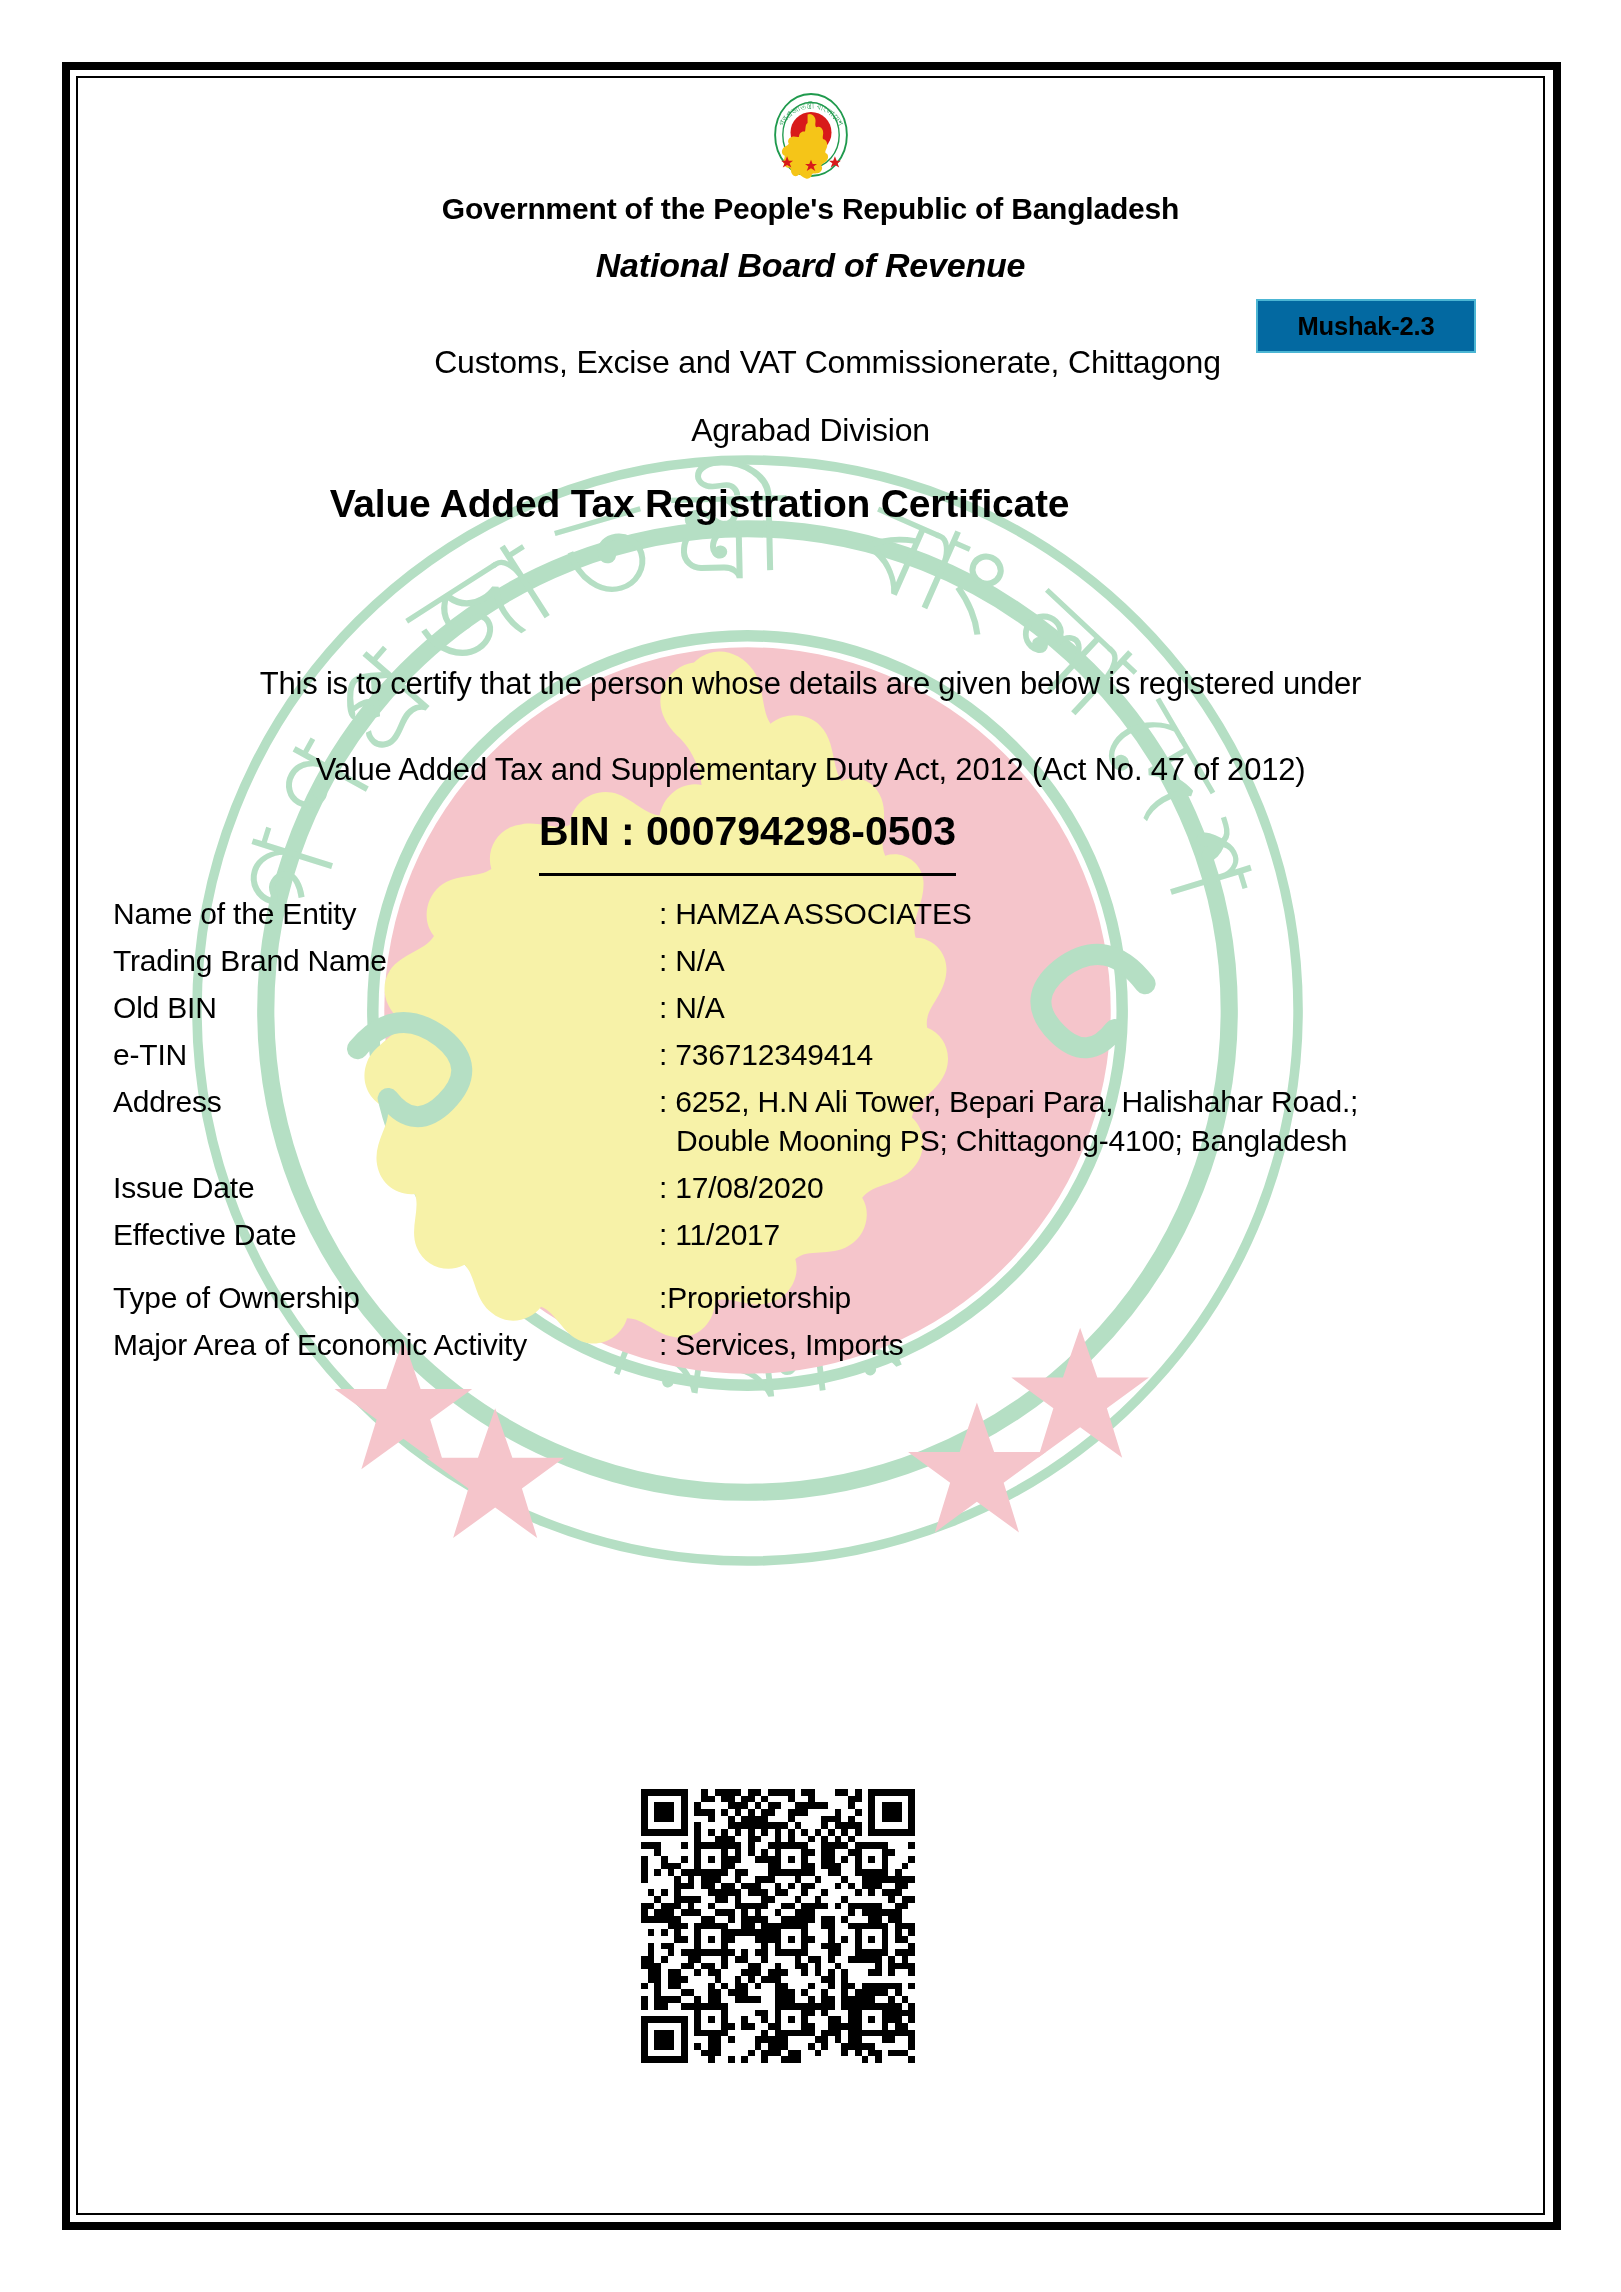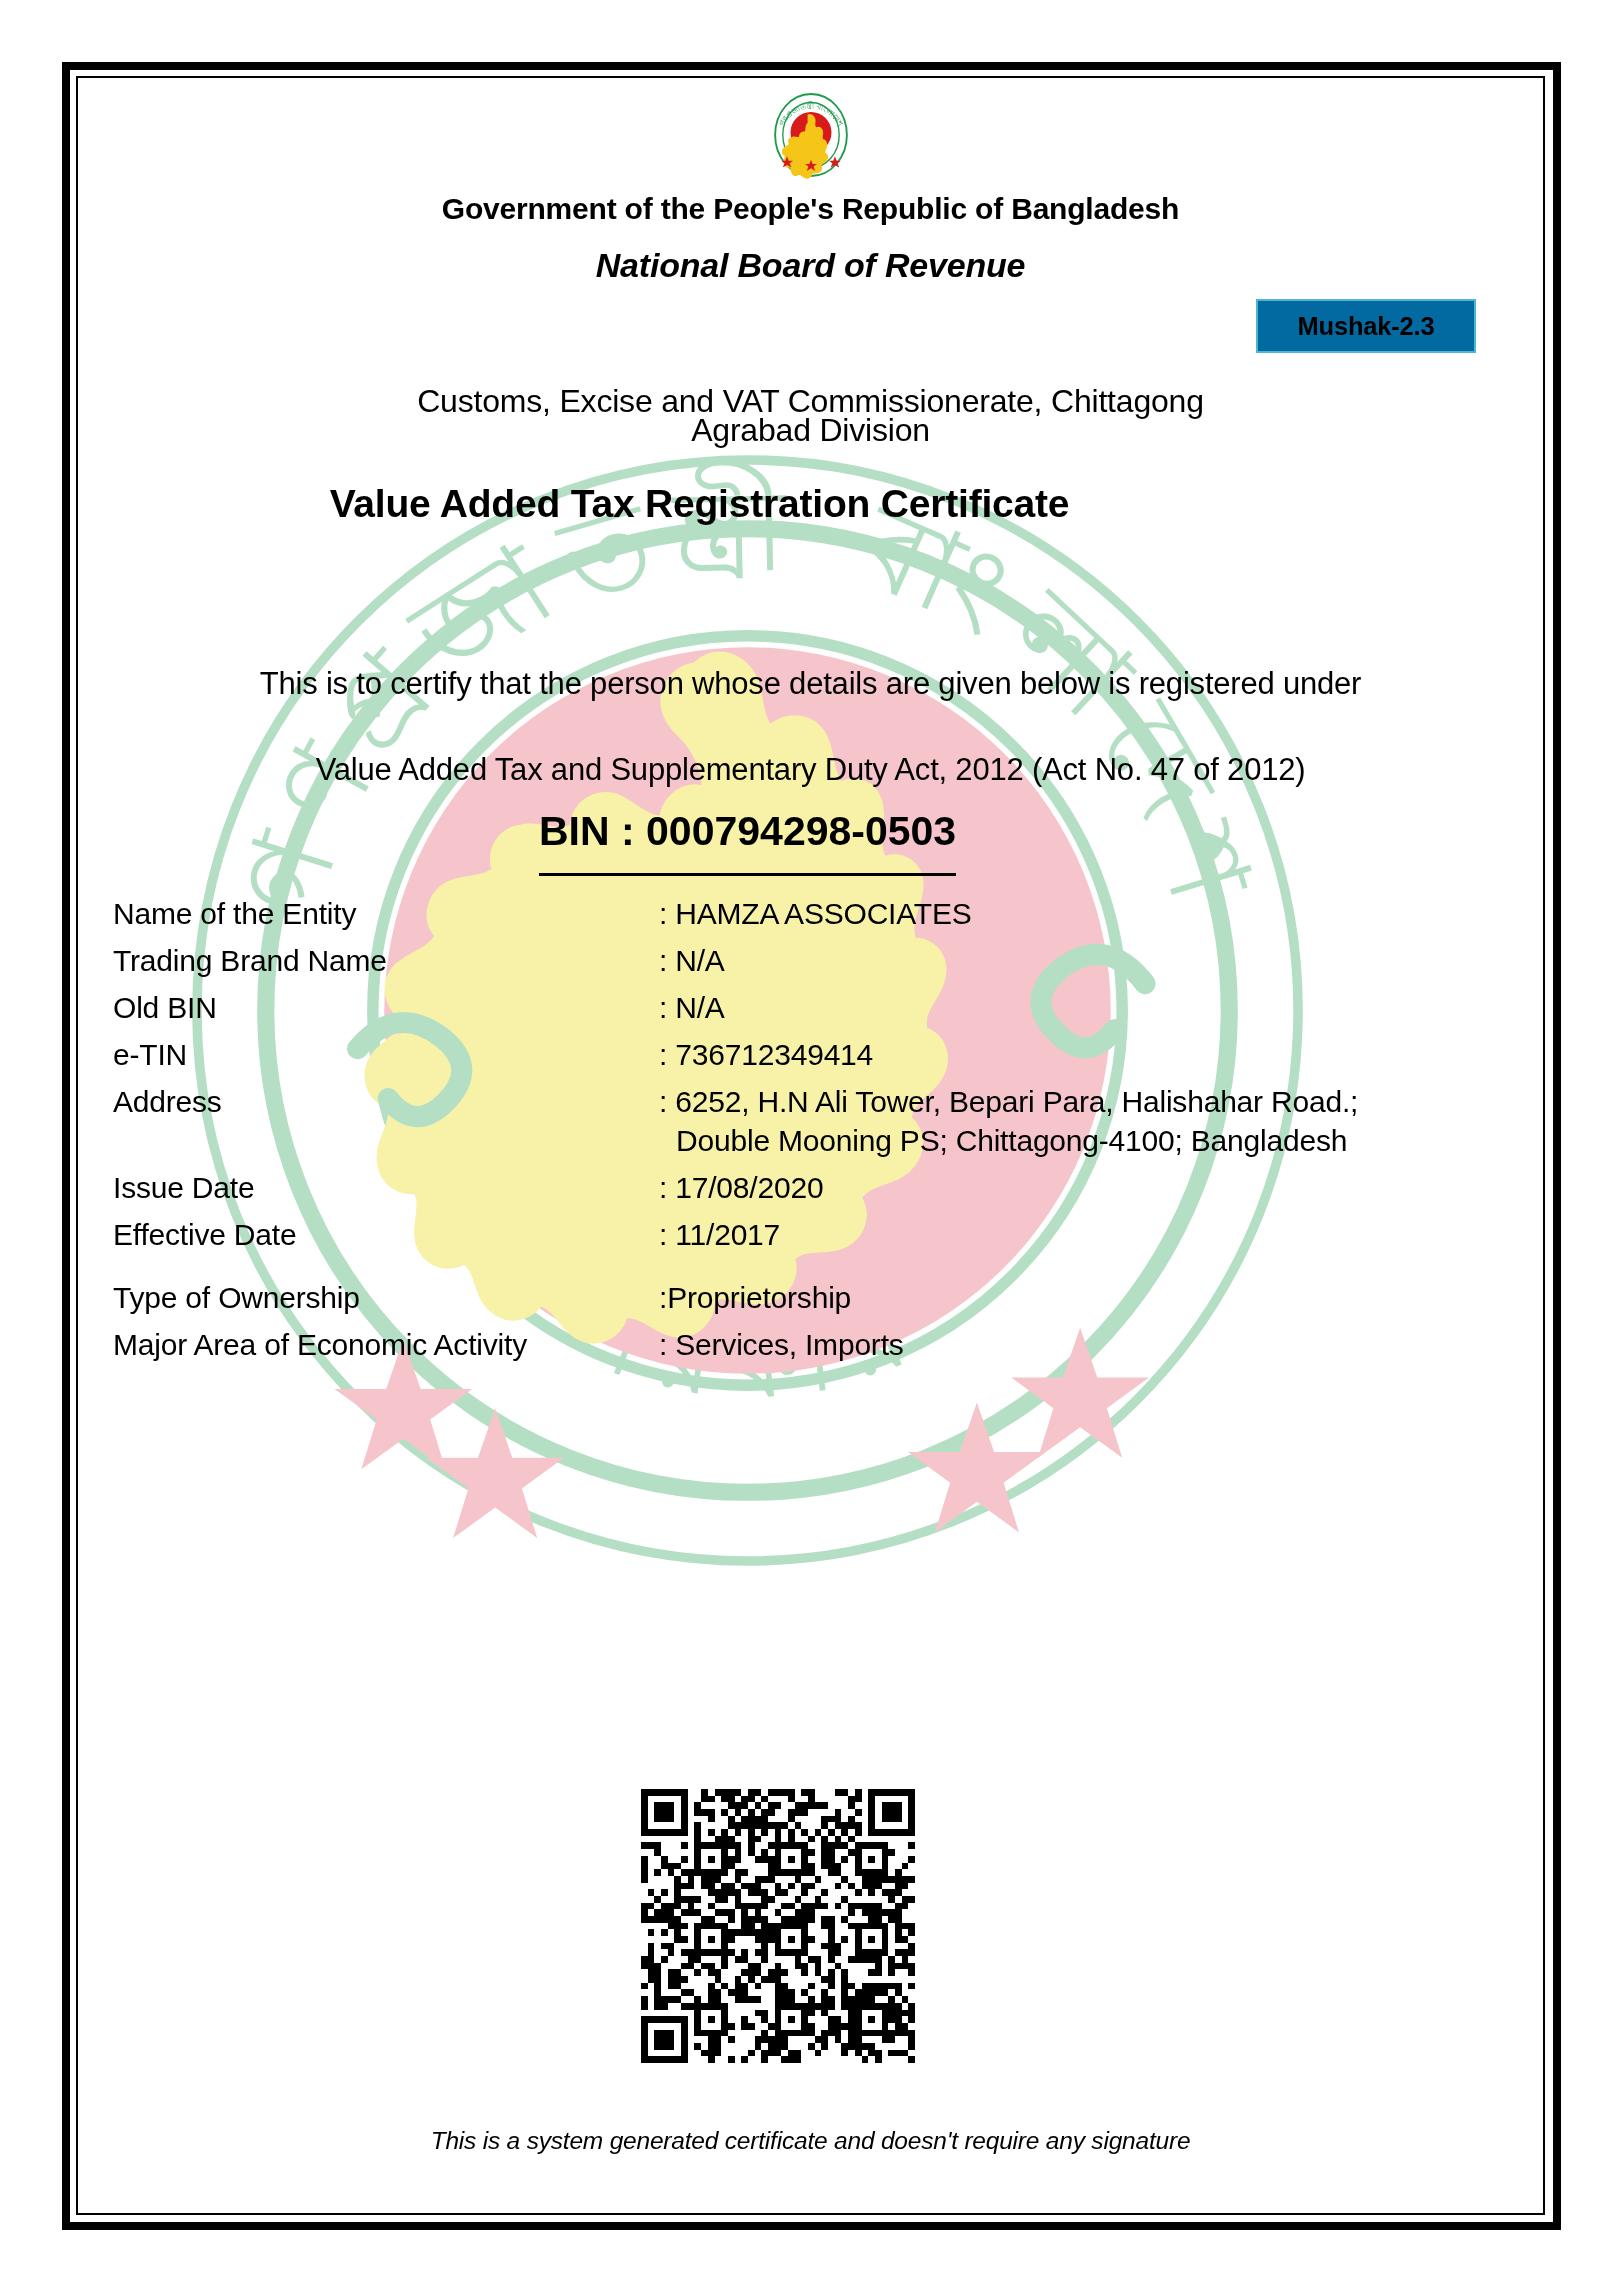--- a/index.html
+++ b/index.html
@@ -89,21 +89,21 @@
 
   .sub-line {
     position: absolute;
     left: 76px;
     width: 1469px;
     text-align: center;
     font-size: 32px;
     font-weight: normal;
     letter-spacing: -0.2px;
   }
-  #comm-line  { top: 383px; }
+  #comm-line  { top: 344px; padding-left: 17px; }
   #div-line   { top: 412px; }
 
   #cert-title {
     position: absolute;
     left: 76px;
     top: 482px;
     width: 1247px;
     text-align: center;
     font-size: 39px;
     font-weight: bold;
@@ -410,17 +410,16 @@
 
     <div id="qr">
       <svg viewBox="0 0 41 41" xmlns="http://www.w3.org/2000/svg" shape-rendering="crispEdges">
         <rect width="41" height="41" fill="#ffffff"></rect>
         <g fill="#000000" id="qr-modules">
             <path d="M0 0h1v1h-1zM1 0h1v1h-1zM2 0h1v1h-1zM3 0h1v1h-1zM4 0h1v1h-1zM5 0h1v1h-1zM6 0h1v1h-1zM9 0h1v1h-1zM11 0h1v1h-1zM12 0h1v1h-1zM13 0h1v1h-1zM14 0h1v1h-1zM16 0h1v1h-1zM17 0h1v1h-1zM19 0h1v1h-1zM20 0h1v1h-1zM21 0h1v1h-1zM22 0h1v1h-1zM24 0h1v1h-1zM25 0h1v1h-1zM29 0h1v1h-1zM30 0h1v1h-1zM32 0h1v1h-1zM34 0h1v1h-1zM35 0h1v1h-1zM36 0h1v1h-1zM37 0h1v1h-1zM38 0h1v1h-1zM39 0h1v1h-1zM40 0h1v1h-1zM0 1h1v1h-1zM6 1h1v1h-1zM9 1h1v1h-1zM10 1h1v1h-1zM12 1h1v1h-1zM13 1h1v1h-1zM15 1h1v1h-1zM16 1h1v1h-1zM18 1h1v1h-1zM22 1h1v1h-1zM25 1h1v1h-1zM31 1h1v1h-1zM32 1h1v1h-1zM34 1h1v1h-1zM40 1h1v1h-1zM0 2h1v1h-1zM2 2h1v1h-1zM3 2h1v1h-1zM4 2h1v1h-1zM6 2h1v1h-1zM8 2h1v1h-1zM13 2h1v1h-1zM14 2h1v1h-1zM15 2h1v1h-1zM17 2h1v1h-1zM19 2h1v1h-1zM20 2h1v1h-1zM23 2h1v1h-1zM24 2h1v1h-1zM25 2h1v1h-1zM26 2h1v1h-1zM27 2h1v1h-1zM31 2h1v1h-1zM34 2h1v1h-1zM36 2h1v1h-1zM37 2h1v1h-1zM38 2h1v1h-1zM40 2h1v1h-1zM0 3h1v1h-1zM2 3h1v1h-1zM3 3h1v1h-1zM4 3h1v1h-1zM6 3h1v1h-1zM8 3h1v1h-1zM9 3h1v1h-1zM10 3h1v1h-1zM12 3h1v1h-1zM14 3h1v1h-1zM16 3h1v1h-1zM18 3h1v1h-1zM19 3h1v1h-1zM22 3h1v1h-1zM23 3h1v1h-1zM24 3h1v1h-1zM29 3h1v1h-1zM32 3h1v1h-1zM34 3h1v1h-1zM36 3h1v1h-1zM37 3h1v1h-1zM38 3h1v1h-1zM40 3h1v1h-1zM0 4h1v1h-1zM2 4h1v1h-1zM3 4h1v1h-1zM4 4h1v1h-1zM6 4h1v1h-1zM10 4h1v1h-1zM13 4h1v1h-1zM15 4h1v1h-1zM16 4h1v1h-1zM17 4h1v1h-1zM18 4h1v1h-1zM22 4h1v1h-1zM27 4h1v1h-1zM28 4h1v1h-1zM29 4h1v1h-1zM31 4h1v1h-1zM34 4h1v1h-1zM36 4h1v1h-1zM37 4h1v1h-1zM38 4h1v1h-1zM40 4h1v1h-1zM0 5h1v1h-1zM6 5h1v1h-1zM8 5h1v1h-1zM13 5h1v1h-1zM14 5h1v1h-1zM15 5h1v1h-1zM16 5h1v1h-1zM17 5h1v1h-1zM18 5h1v1h-1zM19 5h1v1h-1zM20 5h1v1h-1zM21 5h1v1h-1zM23 5h1v1h-1zM27 5h1v1h-1zM29 5h1v1h-1zM30 5h1v1h-1zM31 5h1v1h-1zM32 5h1v1h-1zM34 5h1v1h-1zM40 5h1v1h-1zM0 6h1v1h-1zM1 6h1v1h-1zM2 6h1v1h-1zM3 6h1v1h-1zM4 6h1v1h-1zM5 6h1v1h-1zM6 6h1v1h-1zM8 6h1v1h-1zM10 6h1v1h-1zM12 6h1v1h-1zM14 6h1v1h-1zM16 6h1v1h-1zM18 6h1v1h-1zM20 6h1v1h-1zM22 6h1v1h-1zM24 6h1v1h-1zM26 6h1v1h-1zM28 6h1v1h-1zM30 6h1v1h-1zM32 6h1v1h-1zM34 6h1v1h-1zM35 6h1v1h-1zM36 6h1v1h-1zM37 6h1v1h-1zM38 6h1v1h-1zM39 6h1v1h-1zM40 6h1v1h-1zM8 7h1v1h-1zM11 7h1v1h-1zM12 7h1v1h-1zM13 7h1v1h-1zM16 7h1v1h-1zM17 7h1v1h-1zM20 7h1v1h-1zM22 7h1v1h-1zM25 7h1v1h-1zM27 7h1v1h-1zM29 7h1v1h-1zM31 7h1v1h-1zM0 8h1v1h-1zM1 8h1v1h-1zM2 8h1v1h-1zM6 8h1v1h-1zM8 8h1v1h-1zM9 8h1v1h-1zM10 8h1v1h-1zM11 8h1v1h-1zM12 8h1v1h-1zM13 8h1v1h-1zM14 8h1v1h-1zM16 8h1v1h-1zM19 8h1v1h-1zM20 8h1v1h-1zM21 8h1v1h-1zM22 8h1v1h-1zM23 8h1v1h-1zM24 8h1v1h-1zM27 8h1v1h-1zM28 8h1v1h-1zM29 8h1v1h-1zM30 8h1v1h-1zM32 8h1v1h-1zM33 8h1v1h-1zM34 8h1v1h-1zM35 8h1v1h-1zM36 8h1v1h-1zM40 8h1v1h-1zM2 9h1v1h-1zM8 9h1v1h-1zM12 9h1v1h-1zM14 9h1v1h-1zM16 9h1v1h-1zM18 9h1v1h-1zM20 9h1v1h-1zM24 9h1v1h-1zM25 9h1v1h-1zM27 9h1v1h-1zM28 9h1v1h-1zM31 9h1v1h-1zM32 9h1v1h-1zM36 9h1v1h-1zM37 9h1v1h-1zM0 10h1v1h-1zM3 10h1v1h-1zM6 10h1v1h-1zM8 10h1v1h-1zM10 10h1v1h-1zM12 10h1v1h-1zM13 10h1v1h-1zM14 10h1v1h-1zM17 10h1v1h-1zM18 10h1v1h-1zM19 10h1v1h-1zM20 10h1v1h-1zM22 10h1v1h-1zM24 10h1v1h-1zM27 10h1v1h-1zM28 10h1v1h-1zM30 10h1v1h-1zM32 10h1v1h-1zM34 10h1v1h-1zM36 10h1v1h-1zM40 10h1v1h-1zM0 11h1v1h-1zM3 11h1v1h-1zM4 11h1v1h-1zM5 11h1v1h-1zM8 11h1v1h-1zM12 11h1v1h-1zM13 11h1v1h-1zM19 11h1v1h-1zM20 11h1v1h-1zM24 11h1v1h-1zM25 11h1v1h-1zM27 11h1v1h-1zM28 11h1v1h-1zM29 11h1v1h-1zM32 11h1v1h-1zM36 11h1v1h-1zM39 11h1v1h-1zM0 12h1v1h-1zM2 12h1v1h-1zM4 12h1v1h-1zM6 12h1v1h-1zM7 12h1v1h-1zM8 12h1v1h-1zM9 12h1v1h-1zM10 12h1v1h-1zM11 12h1v1h-1zM12 12h1v1h-1zM14 12h1v1h-1zM15 12h1v1h-1zM19 12h1v1h-1zM20 12h1v1h-1zM21 12h1v1h-1zM22 12h1v1h-1zM23 12h1v1h-1zM24 12h1v1h-1zM25 12h1v1h-1zM28 12h1v1h-1zM29 12h1v1h-1zM32 12h1v1h-1zM33 12h1v1h-1zM34 12h1v1h-1zM35 12h1v1h-1zM36 12h1v1h-1zM38 12h1v1h-1zM0 13h1v1h-1zM5 13h1v1h-1zM7 13h1v1h-1zM9 13h1v1h-1zM10 13h1v1h-1zM11 13h1v1h-1zM14 13h1v1h-1zM17 13h1v1h-1zM18 13h1v1h-1zM19 13h1v1h-1zM23 13h1v1h-1zM26 13h1v1h-1zM30 13h1v1h-1zM33 13h1v1h-1zM34 13h1v1h-1zM35 13h1v1h-1zM36 13h1v1h-1zM37 13h1v1h-1zM38 13h1v1h-1zM39 13h1v1h-1zM40 13h1v1h-1zM5 14h1v1h-1zM6 14h1v1h-1zM7 14h1v1h-1zM9 14h1v1h-1zM10 14h1v1h-1zM12 14h1v1h-1zM13 14h1v1h-1zM15 14h1v1h-1zM16 14h1v1h-1zM17 14h1v1h-1zM20 14h1v1h-1zM22 14h1v1h-1zM24 14h1v1h-1zM25 14h1v1h-1zM29 14h1v1h-1zM31 14h1v1h-1zM33 14h1v1h-1zM34 14h1v1h-1zM35 14h1v1h-1zM38 14h1v1h-1zM39 14h1v1h-1zM1 15h1v1h-1zM3 15h1v1h-1zM5 15h1v1h-1zM10 15h1v1h-1zM11 15h1v1h-1zM12 15h1v1h-1zM13 15h1v1h-1zM14 15h1v1h-1zM16 15h1v1h-1zM17 15h1v1h-1zM18 15h1v1h-1zM20 15h1v1h-1zM21 15h1v1h-1zM24 15h1v1h-1zM27 15h1v1h-1zM32 15h1v1h-1zM34 15h1v1h-1zM36 15h1v1h-1zM37 15h1v1h-1zM38 15h1v1h-1zM2 16h1v1h-1zM5 16h1v1h-1zM6 16h1v1h-1zM7 16h1v1h-1zM8 16h1v1h-1zM11 16h1v1h-1zM12 16h1v1h-1zM14 16h1v1h-1zM18 16h1v1h-1zM19 16h1v1h-1zM23 16h1v1h-1zM26 16h1v1h-1zM30 16h1v1h-1zM37 16h1v1h-1zM39 16h1v1h-1zM40 16h1v1h-1zM0 17h1v1h-1zM1 17h1v1h-1zM3 17h1v1h-1zM4 17h1v1h-1zM5 17h1v1h-1zM7 17h1v1h-1zM10 17h1v1h-1zM14 17h1v1h-1zM15 17h1v1h-1zM16 17h1v1h-1zM17 17h1v1h-1zM18 17h1v1h-1zM21 17h1v1h-1zM22 17h1v1h-1zM24 17h1v1h-1zM25 17h1v1h-1zM26 17h1v1h-1zM27 17h1v1h-1zM29 17h1v1h-1zM31 17h1v1h-1zM32 17h1v1h-1zM33 17h1v1h-1zM34 17h1v1h-1zM35 17h1v1h-1zM38 17h1v1h-1zM39 17h1v1h-1zM0 18h1v1h-1zM2 18h1v1h-1zM3 18h1v1h-1zM4 18h1v1h-1zM6 18h1v1h-1zM7 18h1v1h-1zM8 18h1v1h-1zM11 18h1v1h-1zM12 18h1v1h-1zM13 18h1v1h-1zM15 18h1v1h-1zM17 18h1v1h-1zM20 18h1v1h-1zM23 18h1v1h-1zM24 18h1v1h-1zM25 18h1v1h-1zM31 18h1v1h-1zM33 18h1v1h-1zM34 18h1v1h-1zM35 18h1v1h-1zM36 18h1v1h-1zM37 18h1v1h-1zM38 18h1v1h-1zM0 19h1v1h-1zM1 19h1v1h-1zM2 19h1v1h-1zM3 19h1v1h-1zM4 19h1v1h-1zM5 19h1v1h-1zM9 19h1v1h-1zM10 19h1v1h-1zM13 19h1v1h-1zM15 19h1v1h-1zM16 19h1v1h-1zM17 19h1v1h-1zM18 19h1v1h-1zM21 19h1v1h-1zM22 19h1v1h-1zM23 19h1v1h-1zM24 19h1v1h-1zM25 19h1v1h-1zM27 19h1v1h-1zM28 19h1v1h-1zM30 19h1v1h-1zM34 19h1v1h-1zM35 19h1v1h-1zM37 19h1v1h-1zM38 19h1v1h-1zM4 20h1v1h-1zM5 20h1v1h-1zM6 20h1v1h-1zM8 20h1v1h-1zM9 20h1v1h-1zM10 20h1v1h-1zM11 20h1v1h-1zM12 20h1v1h-1zM15 20h1v1h-1zM16 20h1v1h-1zM18 20h1v1h-1zM19 20h1v1h-1zM20 20h1v1h-1zM21 20h1v1h-1zM22 20h1v1h-1zM23 20h1v1h-1zM24 20h1v1h-1zM27 20h1v1h-1zM28 20h1v1h-1zM31 20h1v1h-1zM32 20h1v1h-1zM33 20h1v1h-1zM34 20h1v1h-1zM35 20h1v1h-1zM36 20h1v1h-1zM38 20h1v1h-1zM39 20h1v1h-1zM40 20h1v1h-1zM1 21h1v1h-1zM3 21h1v1h-1zM5 21h1v1h-1zM8 21h1v1h-1zM12 21h1v1h-1zM13 21h1v1h-1zM14 21h1v1h-1zM15 21h1v1h-1zM16 21h1v1h-1zM17 21h1v1h-1zM18 21h1v1h-1zM19 21h1v1h-1zM20 21h1v1h-1zM24 21h1v1h-1zM28 21h1v1h-1zM32 21h1v1h-1zM36 21h1v1h-1zM38 21h1v1h-1zM40 21h1v1h-1zM5 22h1v1h-1zM6 22h1v1h-1zM8 22h1v1h-1zM10 22h1v1h-1zM12 22h1v1h-1zM13 22h1v1h-1zM17 22h1v1h-1zM18 22h1v1h-1zM19 22h1v1h-1zM20 22h1v1h-1zM22 22h1v1h-1zM24 22h1v1h-1zM25 22h1v1h-1zM28 22h1v1h-1zM30 22h1v1h-1zM32 22h1v1h-1zM34 22h1v1h-1zM36 22h1v1h-1zM38 22h1v1h-1zM39 22h1v1h-1zM1 23h1v1h-1zM3 23h1v1h-1zM4 23h1v1h-1zM8 23h1v1h-1zM12 23h1v1h-1zM18 23h1v1h-1zM20 23h1v1h-1zM24 23h1v1h-1zM27 23h1v1h-1zM28 23h1v1h-1zM29 23h1v1h-1zM32 23h1v1h-1zM36 23h1v1h-1zM40 23h1v1h-1zM1 24h1v1h-1zM4 24h1v1h-1zM6 24h1v1h-1zM7 24h1v1h-1zM8 24h1v1h-1zM9 24h1v1h-1zM10 24h1v1h-1zM11 24h1v1h-1zM12 24h1v1h-1zM13 24h1v1h-1zM15 24h1v1h-1zM17 24h1v1h-1zM18 24h1v1h-1zM20 24h1v1h-1zM21 24h1v1h-1zM22 24h1v1h-1zM23 24h1v1h-1zM24 24h1v1h-1zM28 24h1v1h-1zM29 24h1v1h-1zM32 24h1v1h-1zM33 24h1v1h-1zM34 24h1v1h-1zM35 24h1v1h-1zM36 24h1v1h-1zM38 24h1v1h-1zM39 24h1v1h-1zM40 24h1v1h-1zM0 25h1v1h-1zM1 25h1v1h-1zM3 25h1v1h-1zM7 25h1v1h-1zM8 25h1v1h-1zM12 25h1v1h-1zM14 25h1v1h-1zM15 25h1v1h-1zM18 25h1v1h-1zM23 25h1v1h-1zM25 25h1v1h-1zM26 25h1v1h-1zM28 25h1v1h-1zM31 25h1v1h-1zM32 25h1v1h-1zM33 25h1v1h-1zM34 25h1v1h-1zM35 25h1v1h-1zM37 25h1v1h-1zM39 25h1v1h-1zM0 26h1v1h-1zM1 26h1v1h-1zM2 26h1v1h-1zM6 26h1v1h-1zM7 26h1v1h-1zM9 26h1v1h-1zM10 26h1v1h-1zM12 26h1v1h-1zM16 26h1v1h-1zM17 26h1v1h-1zM20 26h1v1h-1zM23 26h1v1h-1zM24 26h1v1h-1zM26 26h1v1h-1zM29 26h1v1h-1zM35 26h1v1h-1zM37 26h1v1h-1zM38 26h1v1h-1zM39 26h1v1h-1zM40 26h1v1h-1zM1 27h1v1h-1zM2 27h1v1h-1zM4 27h1v1h-1zM5 27h1v1h-1zM8 27h1v1h-1zM10 27h1v1h-1zM11 27h1v1h-1zM15 27h1v1h-1zM16 27h1v1h-1zM17 27h1v1h-1zM19 27h1v1h-1zM20 27h1v1h-1zM21 27h1v1h-1zM24 27h1v1h-1zM26 27h1v1h-1zM28 27h1v1h-1zM30 27h1v1h-1zM34 27h1v1h-1zM35 27h1v1h-1zM37 27h1v1h-1zM40 27h1v1h-1zM1 28h1v1h-1zM2 28h1v1h-1zM4 28h1v1h-1zM5 28h1v1h-1zM6 28h1v1h-1zM11 28h1v1h-1zM14 28h1v1h-1zM16 28h1v1h-1zM18 28h1v1h-1zM19 28h1v1h-1zM20 28h1v1h-1zM27 28h1v1h-1zM28 28h1v1h-1zM30 28h1v1h-1zM0 29h1v1h-1zM2 29h1v1h-1zM4 29h1v1h-1zM5 29h1v1h-1zM10 29h1v1h-1zM12 29h1v1h-1zM14 29h1v1h-1zM15 29h1v1h-1zM17 29h1v1h-1zM20 29h1v1h-1zM21 29h1v1h-1zM25 29h1v1h-1zM28 29h1v1h-1zM30 29h1v1h-1zM31 29h1v1h-1zM33 29h1v1h-1zM34 29h1v1h-1zM35 29h1v1h-1zM36 29h1v1h-1zM37 29h1v1h-1zM38 29h1v1h-1zM40 29h1v1h-1zM2 30h1v1h-1zM6 30h1v1h-1zM7 30h1v1h-1zM10 30h1v1h-1zM11 30h1v1h-1zM13 30h1v1h-1zM14 30h1v1h-1zM15 30h1v1h-1zM20 30h1v1h-1zM21 30h1v1h-1zM22 30h1v1h-1zM24 30h1v1h-1zM27 30h1v1h-1zM30 30h1v1h-1zM32 30h1v1h-1zM33 30h1v1h-1zM34 30h1v1h-1zM35 30h1v1h-1zM36 30h1v1h-1zM38 30h1v1h-1zM0 31h1v1h-1zM2 31h1v1h-1zM3 31h1v1h-1zM4 31h1v1h-1zM5 31h1v1h-1zM8 31h1v1h-1zM10 31h1v1h-1zM11 31h1v1h-1zM14 31h1v1h-1zM15 31h1v1h-1zM16 31h1v1h-1zM17 31h1v1h-1zM20 31h1v1h-1zM21 31h1v1h-1zM22 31h1v1h-1zM25 31h1v1h-1zM27 31h1v1h-1zM28 31h1v1h-1zM30 31h1v1h-1zM31 31h1v1h-1zM32 31h1v1h-1zM33 31h1v1h-1zM34 31h1v1h-1zM37 31h1v1h-1zM39 31h1v1h-1zM0 32h1v1h-1zM2 32h1v1h-1zM3 32h1v1h-1zM6 32h1v1h-1zM7 32h1v1h-1zM8 32h1v1h-1zM9 32h1v1h-1zM10 32h1v1h-1zM11 32h1v1h-1zM12 32h1v1h-1zM20 32h1v1h-1zM21 32h1v1h-1zM22 32h1v1h-1zM23 32h1v1h-1zM24 32h1v1h-1zM25 32h1v1h-1zM26 32h1v1h-1zM27 32h1v1h-1zM28 32h1v1h-1zM30 32h1v1h-1zM31 32h1v1h-1zM32 32h1v1h-1zM33 32h1v1h-1zM34 32h1v1h-1zM35 32h1v1h-1zM36 32h1v1h-1zM37 32h1v1h-1zM38 32h1v1h-1zM40 32h1v1h-1zM8 33h1v1h-1zM12 33h1v1h-1zM17 33h1v1h-1zM18 33h1v1h-1zM20 33h1v1h-1zM24 33h1v1h-1zM25 33h1v1h-1zM27 33h1v1h-1zM31 33h1v1h-1zM32 33h1v1h-1zM36 33h1v1h-1zM37 33h1v1h-1zM38 33h1v1h-1zM39 33h1v1h-1zM40 33h1v1h-1zM0 34h1v1h-1zM1 34h1v1h-1zM2 34h1v1h-1zM3 34h1v1h-1zM4 34h1v1h-1zM5 34h1v1h-1zM6 34h1v1h-1zM8 34h1v1h-1zM10 34h1v1h-1zM12 34h1v1h-1zM15 34h1v1h-1zM18 34h1v1h-1zM20 34h1v1h-1zM22 34h1v1h-1zM24 34h1v1h-1zM28 34h1v1h-1zM29 34h1v1h-1zM31 34h1v1h-1zM32 34h1v1h-1zM34 34h1v1h-1zM36 34h1v1h-1zM37 34h1v1h-1zM38 34h1v1h-1zM40 34h1v1h-1zM0 35h1v1h-1zM6 35h1v1h-1zM8 35h1v1h-1zM12 35h1v1h-1zM13 35h1v1h-1zM15 35h1v1h-1zM16 35h1v1h-1zM19 35h1v1h-1zM20 35h1v1h-1zM24 35h1v1h-1zM25 35h1v1h-1zM28 35h1v1h-1zM29 35h1v1h-1zM30 35h1v1h-1zM31 35h1v1h-1zM32 35h1v1h-1zM36 35h1v1h-1zM38 35h1v1h-1zM39 35h1v1h-1zM0 36h1v1h-1zM2 36h1v1h-1zM3 36h1v1h-1zM4 36h1v1h-1zM6 36h1v1h-1zM8 36h1v1h-1zM9 36h1v1h-1zM10 36h1v1h-1zM11 36h1v1h-1zM12 36h1v1h-1zM18 36h1v1h-1zM20 36h1v1h-1zM21 36h1v1h-1zM22 36h1v1h-1zM23 36h1v1h-1zM24 36h1v1h-1zM25 36h1v1h-1zM27 36h1v1h-1zM28 36h1v1h-1zM29 36h1v1h-1zM31 36h1v1h-1zM32 36h1v1h-1zM33 36h1v1h-1zM34 36h1v1h-1zM35 36h1v1h-1zM36 36h1v1h-1zM37 36h1v1h-1zM38 36h1v1h-1zM39 36h1v1h-1zM40 36h1v1h-1zM0 37h1v1h-1zM2 37h1v1h-1zM3 37h1v1h-1zM4 37h1v1h-1zM6 37h1v1h-1zM10 37h1v1h-1zM11 37h1v1h-1zM13 37h1v1h-1zM17 37h1v1h-1zM18 37h1v1h-1zM19 37h1v1h-1zM20 37h1v1h-1zM21 37h1v1h-1zM26 37h1v1h-1zM27 37h1v1h-1zM29 37h1v1h-1zM31 37h1v1h-1zM32 37h1v1h-1zM36 37h1v1h-1zM37 37h1v1h-1zM40 37h1v1h-1zM0 38h1v1h-1zM2 38h1v1h-1zM3 38h1v1h-1zM4 38h1v1h-1zM6 38h1v1h-1zM8 38h1v1h-1zM10 38h1v1h-1zM11 38h1v1h-1zM17 38h1v1h-1zM19 38h1v1h-1zM20 38h1v1h-1zM21 38h1v1h-1zM25 38h1v1h-1zM27 38h1v1h-1zM30 38h1v1h-1zM31 38h1v1h-1zM32 38h1v1h-1zM33 38h1v1h-1zM34 38h1v1h-1zM40 38h1v1h-1zM0 39h1v1h-1zM6 39h1v1h-1zM9 39h1v1h-1zM10 39h1v1h-1zM11 39h1v1h-1zM16 39h1v1h-1zM18 39h1v1h-1zM19 39h1v1h-1zM20 39h1v1h-1zM22 39h1v1h-1zM23 39h1v1h-1zM26 39h1v1h-1zM30 39h1v1h-1zM32 39h1v1h-1zM34 39h1v1h-1zM35 39h1v1h-1zM37 39h1v1h-1zM38 39h1v1h-1zM39 39h1v1h-1zM0 40h1v1h-1zM1 40h1v1h-1zM2 40h1v1h-1zM3 40h1v1h-1zM4 40h1v1h-1zM5 40h1v1h-1zM6 40h1v1h-1zM10 40h1v1h-1zM13 40h1v1h-1zM15 40h1v1h-1zM18 40h1v1h-1zM21 40h1v1h-1zM22 40h1v1h-1zM23 40h1v1h-1zM33 40h1v1h-1zM35 40h1v1h-1zM40 40h1v1h-1z" fill="#000000"></path>
           </g>
       </svg>
     </div>
 
-    <div id="footer-note">This is a system generated certificate and doesn't require any signature</div>
 
   </div>
 </div>
 
 
 </body></html>

